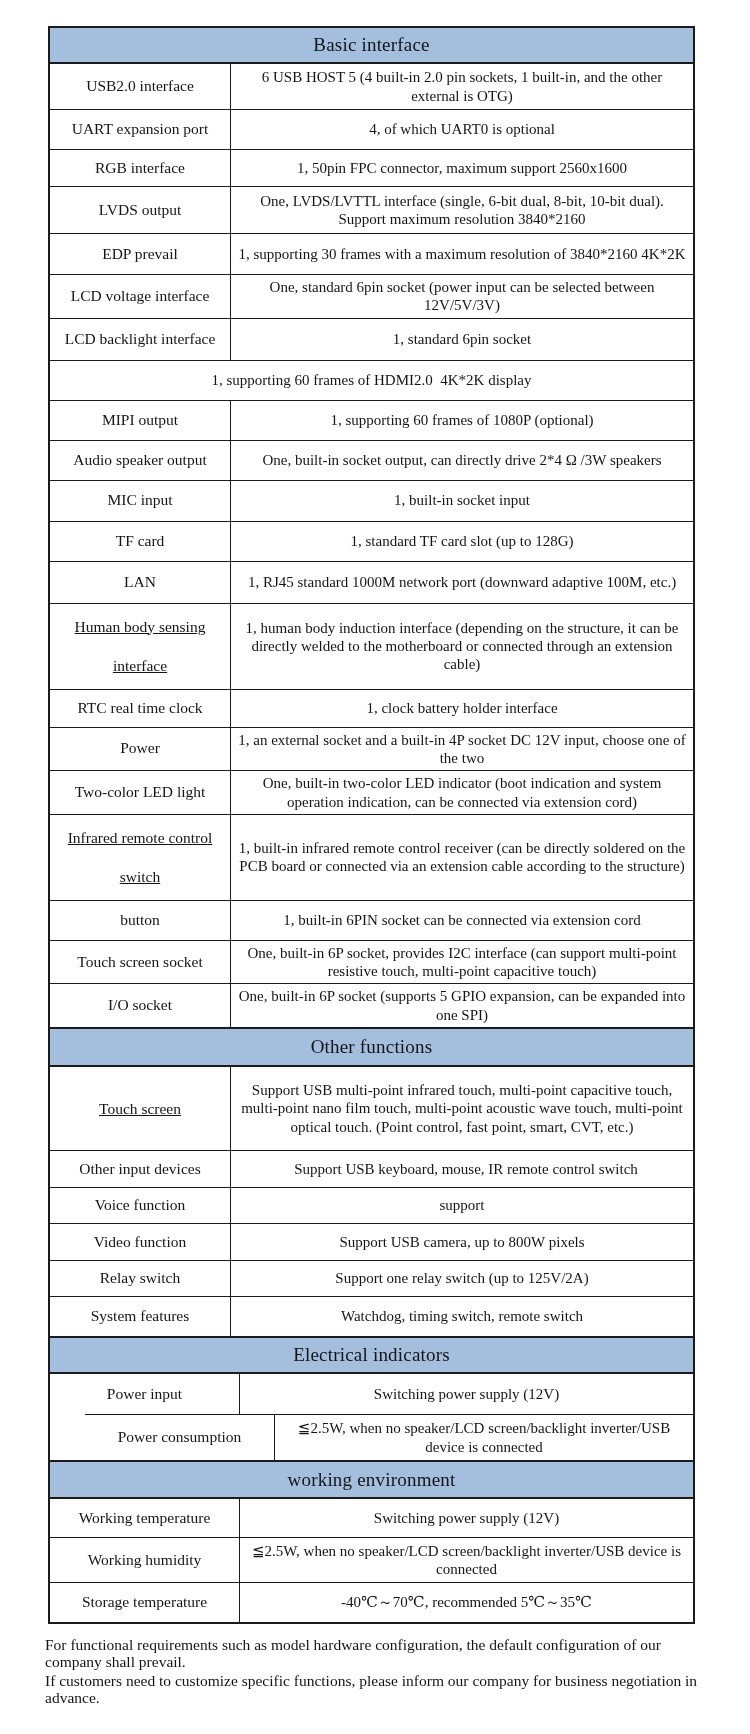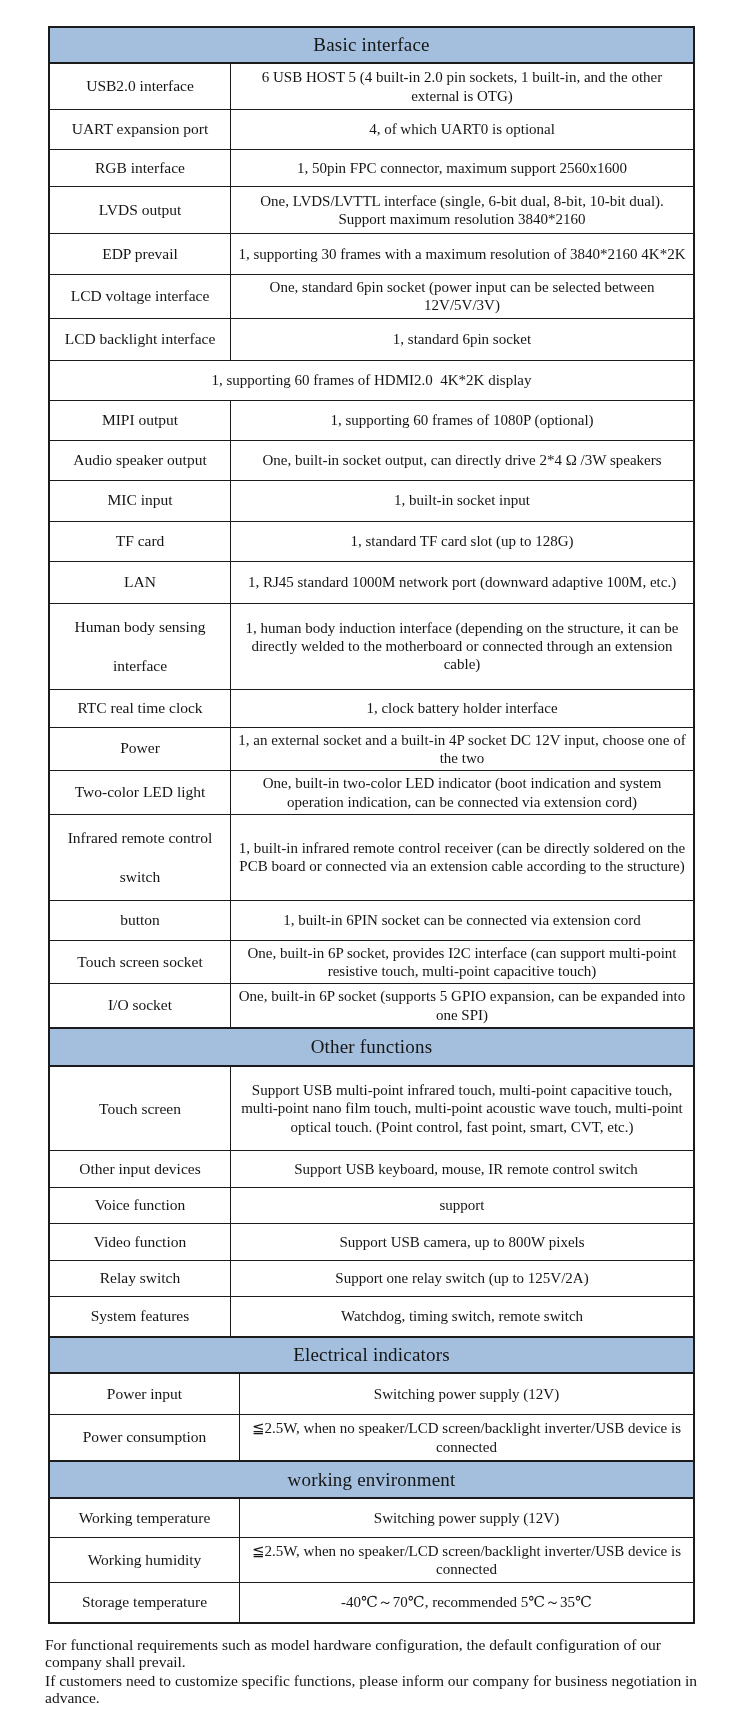--- a/index.html
+++ b/index.html
@@ -64,20 +64,21 @@
   .row.wide-label .cell.label {
     width: 190px;
     flex: 0 0 190px;
   }
   .cell.value {
     flex: 1 1 auto;
     font-size: 15px;
   }
   .row.tall .cell.label {
     line-height: 2.55;
+    text-decoration: underline;
   }
   .footer {
     position: absolute;
     left: 45px;
     top: 1636px;
     width: 672px;
     font-size: 15.5px;
   }
   .footer p {
     margin: 0 0 1px 0;
@@ -196,21 +197,21 @@
     </div>
     <div class="row" style="min-height: 40px;">
       <div class="cell label">System features</div>
       <div class="cell value">Watchdog, timing switch, remote switch</div>
     </div>
     <div class="section-header" style="background: rgb(163, 191, 221); min-height: 38px;">Electrical indicators</div>
     <div class="row wide-label" style="min-height: 40px;">
       <div class="cell label">Power input</div>
       <div class="cell value">Switching power supply (12V)</div>
     </div>
-    <div class="row wide-label" style="min-height: 46px;">
+    <div class="row wide-label" style="min-height: 46px; margin-left: 35px;">
       <div class="cell label">Power consumption</div>
       <div class="cell value">≦2.5W, when no speaker/LCD screen/backlight inverter/USB device is connected</div>
     </div>
     <div class="section-header" style="background: rgb(163, 191, 221); min-height: 39px;">working environment</div>
     <div class="row wide-label" style="min-height: 38px;">
       <div class="cell label">Working temperature</div>
       <div class="cell value">Switching power supply (12V)</div>
     </div>
     <div class="row wide-label" style="min-height: 45px;">
       <div class="cell label">Working humidity</div>

